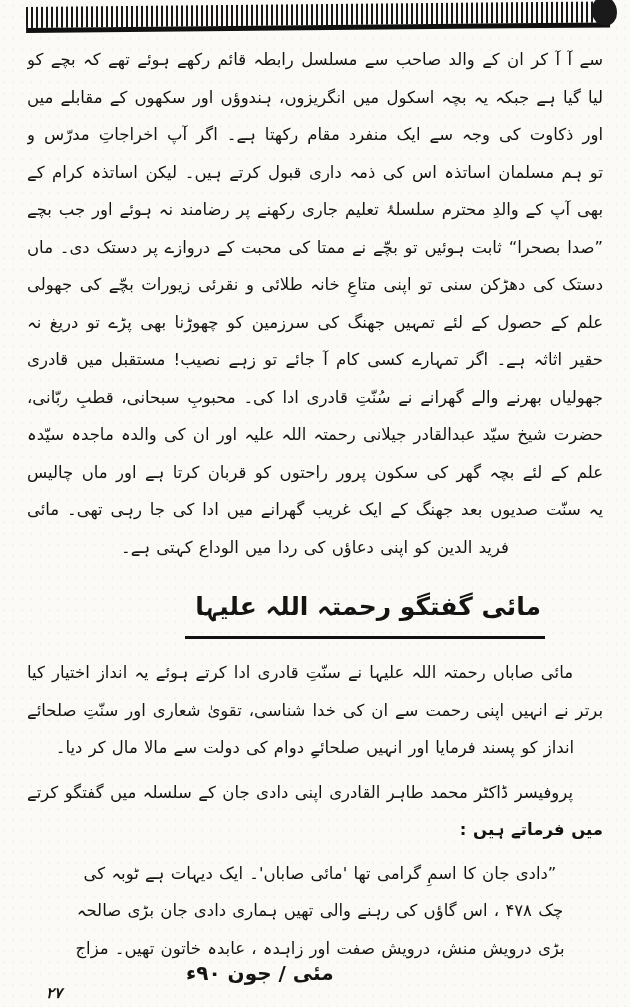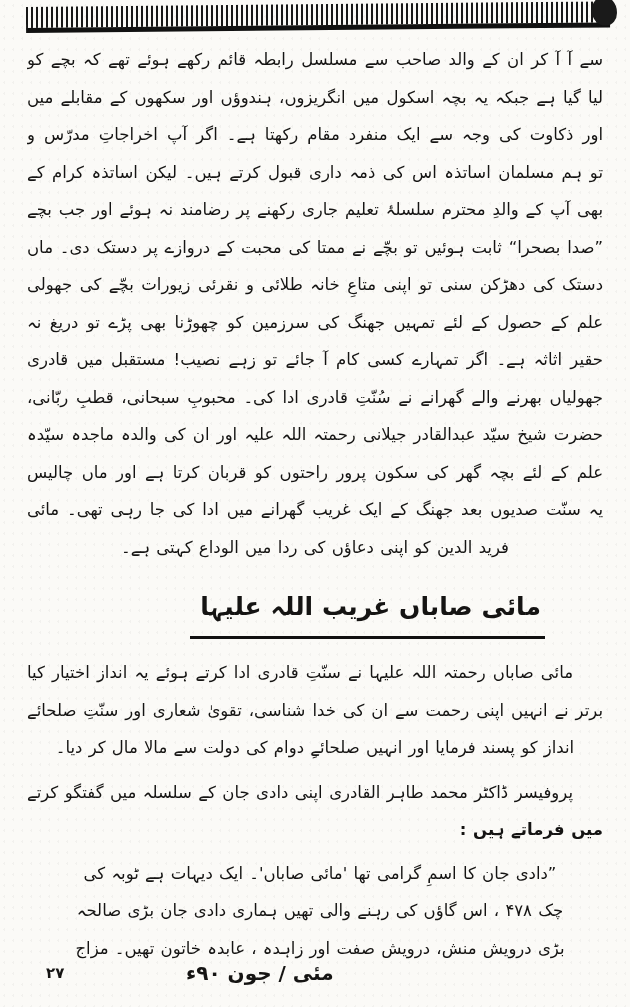--- a/index.html
+++ b/index.html
@@ -54,22 +54,22 @@
   }
   .para{margin:0;}
   .para.gap{margin-top:7px;}
   .quote{margin:6px 36px 0 46px;}
   .quote .l{text-align:center;text-align-last:center;}
   .footer-issue{
     position:absolute;left:186px;top:961px;
     font-size:20px;font-weight:bold;direction:rtl;
   }
   .footer-page{
-    position:absolute;left:46px;top:964px;
-    font-size:15px;font-weight:bold;
+    position:absolute;left:46px;top:984px;
+    font-size:15px;font-weight:bold;font-style:italic;
   }
 </style>
 </head>
 <body>
 
 <div class="page">
 
   <div class="topborder">
     <span class="blob"></span>
   </div>
@@ -87,21 +87,21 @@
       <div class="l">علم کے حصول کے لئے تمہیں جھنگ کی سرزمین کو چھوڑنا بھی پڑے تو دریغ نہ کرنا۔ یہ میری زندگی کا</div>
       <div class="l">حقیر اثاثہ ہے۔ اگر تمہارے کسی کام آ جائے تو زہے نصیب! مستقبل میں قادری نسبت سے</div>
       <div class="l">جھولیاں بھرنے والے گھرانے نے سُنّتِ قادری ادا کی۔ محبوبِ سبحانی، قطبِ ربّانی، شہبازِ لامکانی،</div>
       <div class="l">حضرت شیخ سیّد عبدالقادر جیلانی رحمتہ اللہ علیہ اور ان کی والدہ ماجدہ سیّدہ فاطمہؓ کی سُنّت کہ حصولِ</div>
       <div class="l">علم کے لئے بچہ گھر کی سکون پرور راحتوں کو قربان کرتا ہے اور ماں چالیس دینار زادِ راہ کر دیتی ہے۔</div>
       <div class="l">یہ سنّت صدیوں بعد جھنگ کے ایک غریب گھرانے میں ادا کی جا رہی تھی۔ مائی صاباں اپنے بیٹے</div>
       <div class="l center">فرید الدین کو اپنی دعاؤں کی ردا میں الوداع کہتی ہے۔</div>
     </div>
 
     <div class="heading">
-      <span class="underlined">مائی صاباں غریب اللہ علیہا</span>
+      <span class="underlined">مائی گفتگو رحمتہ اللہ علیہا</span>
     </div>
 
     <div class="para">
       <div class="l indent">مائی صاباں رحمتہ اللہ علیہا نے سنّتِ قادری ادا کرتے ہوئے یہ انداز اختیار کیا خدائے بزرگ و</div>
       <div class="l">برتر نے انہیں اپنی رحمت سے ان کی خدا شناسی، تقویٰ شعاری اور سنّتِ صلحائے امّت پر عمل کے اس</div>
       <div class="l center">انداز کو پسند فرمایا اور انہیں صلحائےِ دوام کی دولت سے مالا مال کر دیا۔</div>
     </div>
 
     <div class="para gap">
       <div class="l indent">پروفیسر ڈاکٹر محمد طاہر القادری اپنی دادی جان کے سلسلہ میں گفتگو کرتے ہوئے ایک انٹرویو</div>

